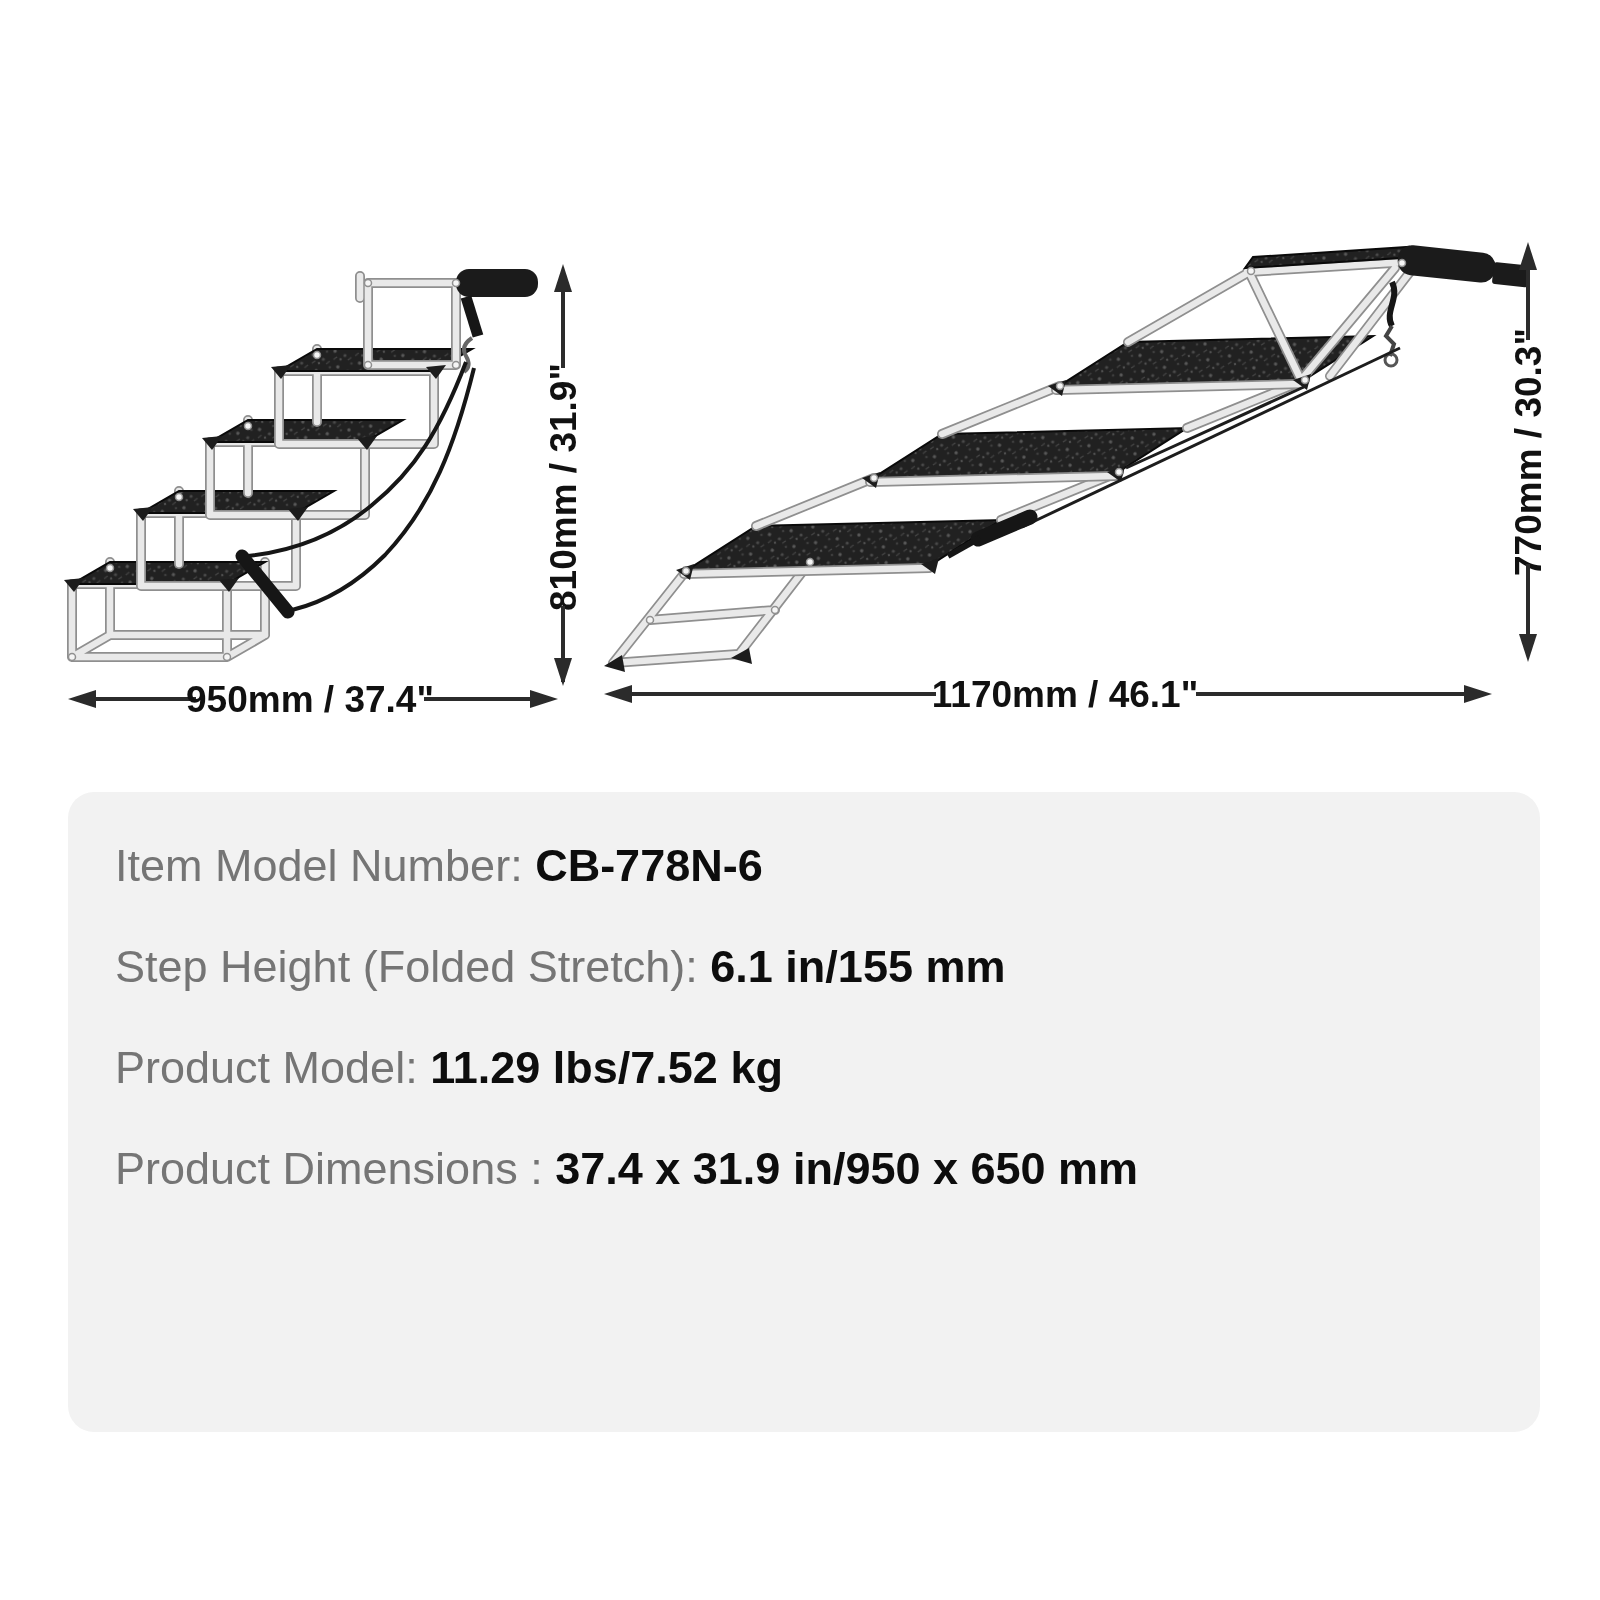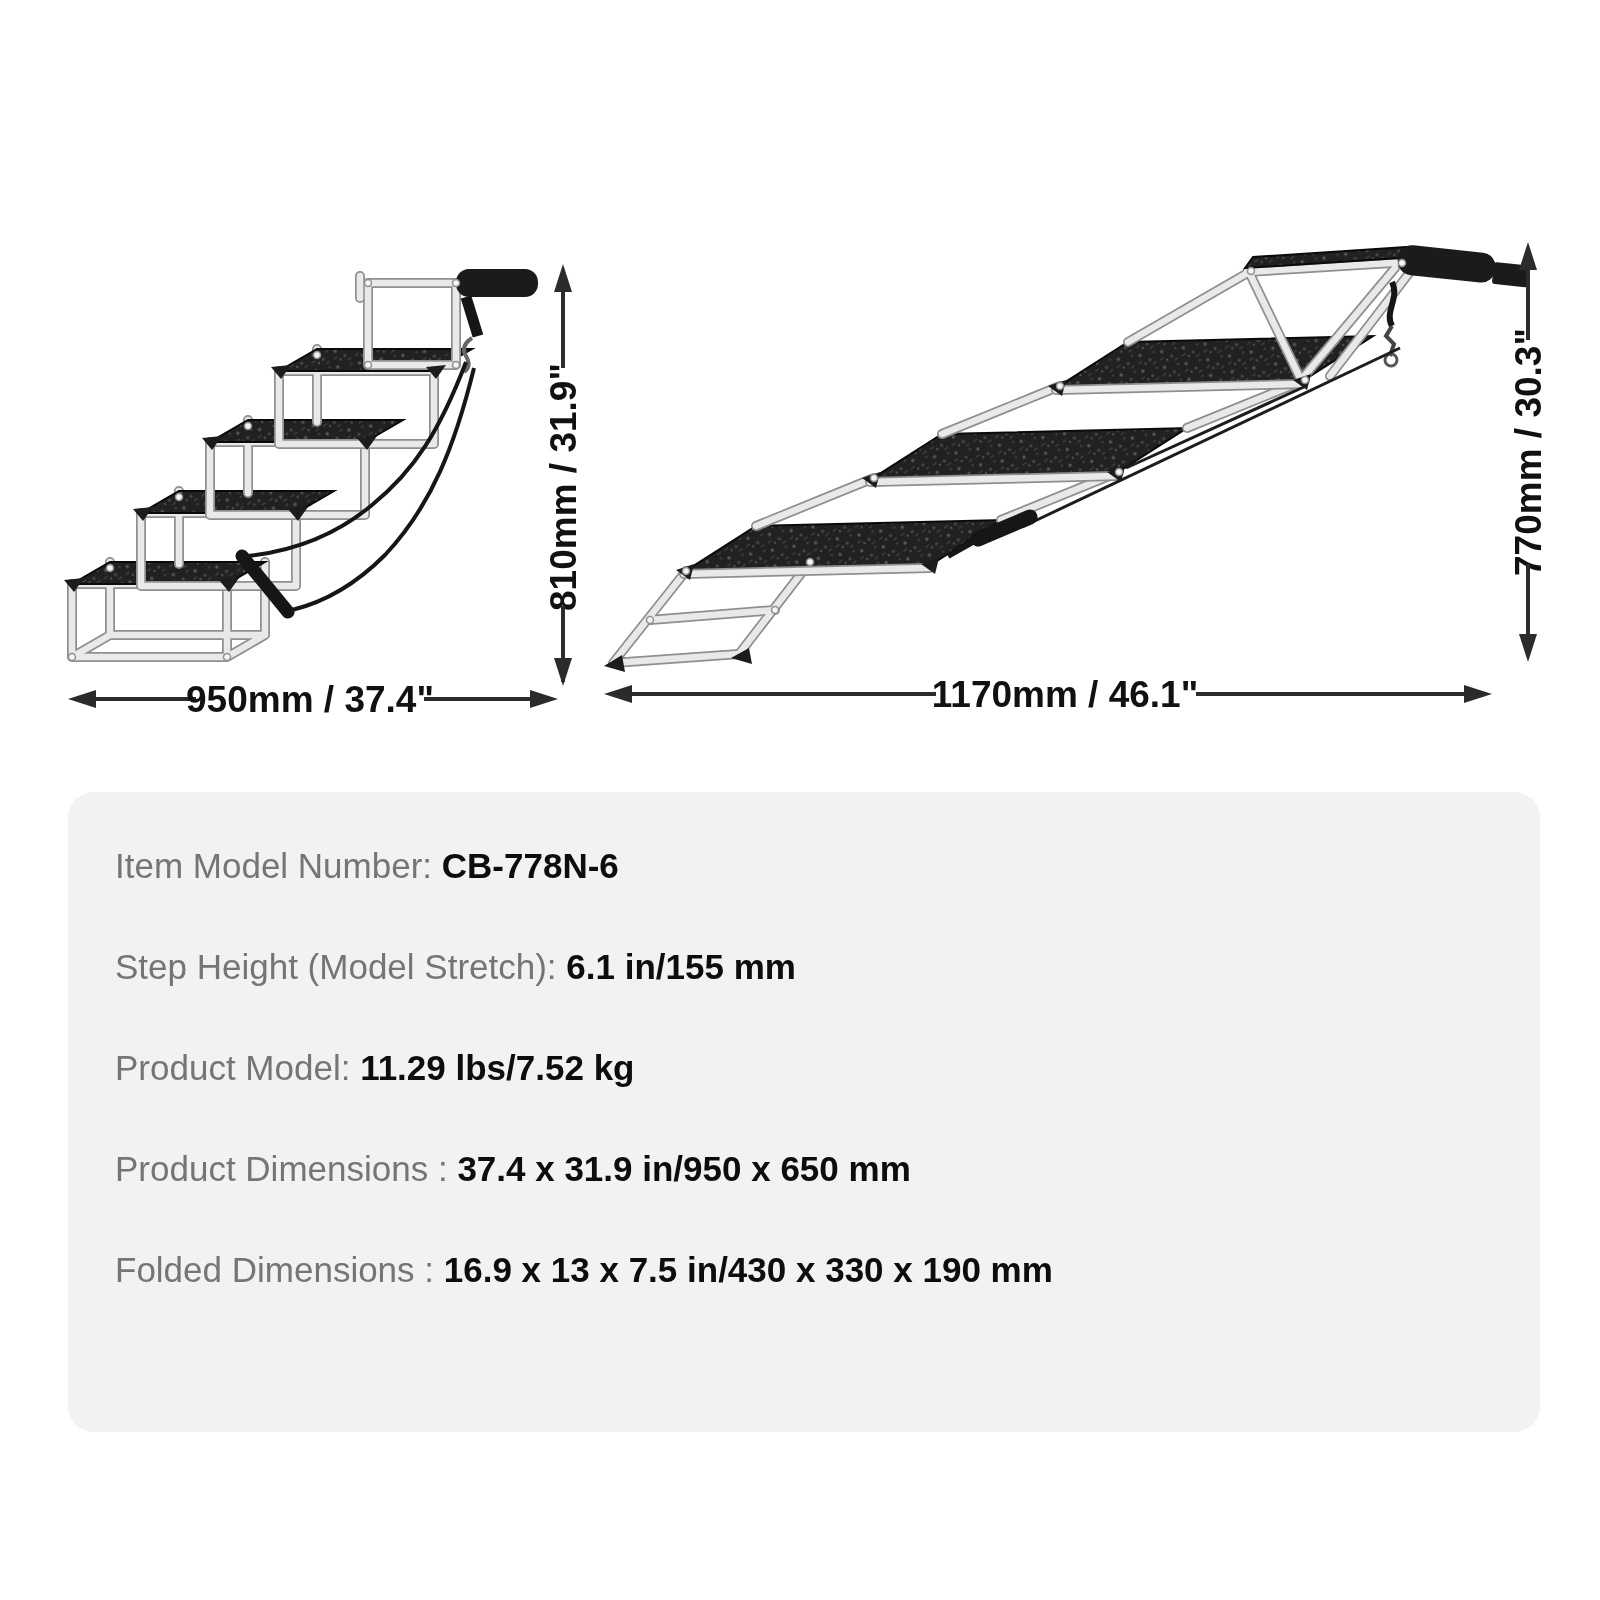--- a/index.html
+++ b/index.html
@@ -18,21 +18,21 @@
   .bracket{fill:#1c1c1c;stroke:none;}
   .blackpart{fill:#1b1b1b;stroke:none;}
   .strap{stroke:#161616;fill:none;}
   .cable{stroke:#1d1d1d;stroke-width:3;fill:none;}
 
   .spec-panel{
     position:absolute;left:68px;top:792px;width:1472px;height:640px;
     background:#f2f2f2;border-radius:26px;box-sizing:border-box;
     padding:48px 30px 0 47px;
   }
-  .spec-row{height:52px;line-height:52px;margin-bottom:49px;white-space:nowrap;font-size:35px;}
+  .spec-row{height:52px;line-height:52px;margin-bottom:49px;white-space:nowrap;font-size:45px;}
   .spec-label{color:#757575;font-weight:400;}
   .spec-value{color:#0d0d0d;font-weight:700;}
 </style>
 </head>
 <body>
 
 <svg width="1600" height="740" viewBox="0 0 1600 740" xmlns="http://www.w3.org/2000/svg">
   <defs>
     <pattern id="treadtex" width="22" height="16" patternUnits="userSpaceOnUse" patternTransform="rotate(-10)">
       <rect width="22" height="16" fill="#212121"></rect>
@@ -187,24 +187,21 @@
       <polygon class="dimhead" points="1492,694 1464,685 1464,703"></polygon>
     </g>
   </g>
 </svg>
 
 <div class="spec-panel">
   <div class="spec-row">
     <span class="spec-label">Item Model Number: </span><span class="spec-value">CB-778N-6</span>
   </div>
   <div class="spec-row">
-    <span class="spec-label">Step Height (Model Stretch): </span><span class="spec-value">6.1 in/155 mm</span>
+    <span class="spec-label">Step Height (Folded Stretch): </span><span class="spec-value">6.1 in/155 mm</span>
   </div>
   <div class="spec-row">
     <span class="spec-label">Product Model: </span><span class="spec-value">11.29 lbs/7.52 kg</span>
   </div>
   <div class="spec-row">
     <span class="spec-label">Product Dimensions : </span><span class="spec-value">37.4 x 31.9 in/950 x 650 mm</span>
   </div>
-  <div class="spec-row">
-    <span class="spec-label">Folded Dimensions : </span><span class="spec-value">16.9 x 13 x 7.5 in/430 x 330 x 190 mm</span>
-  </div>
 </div>
 
 </body></html>

